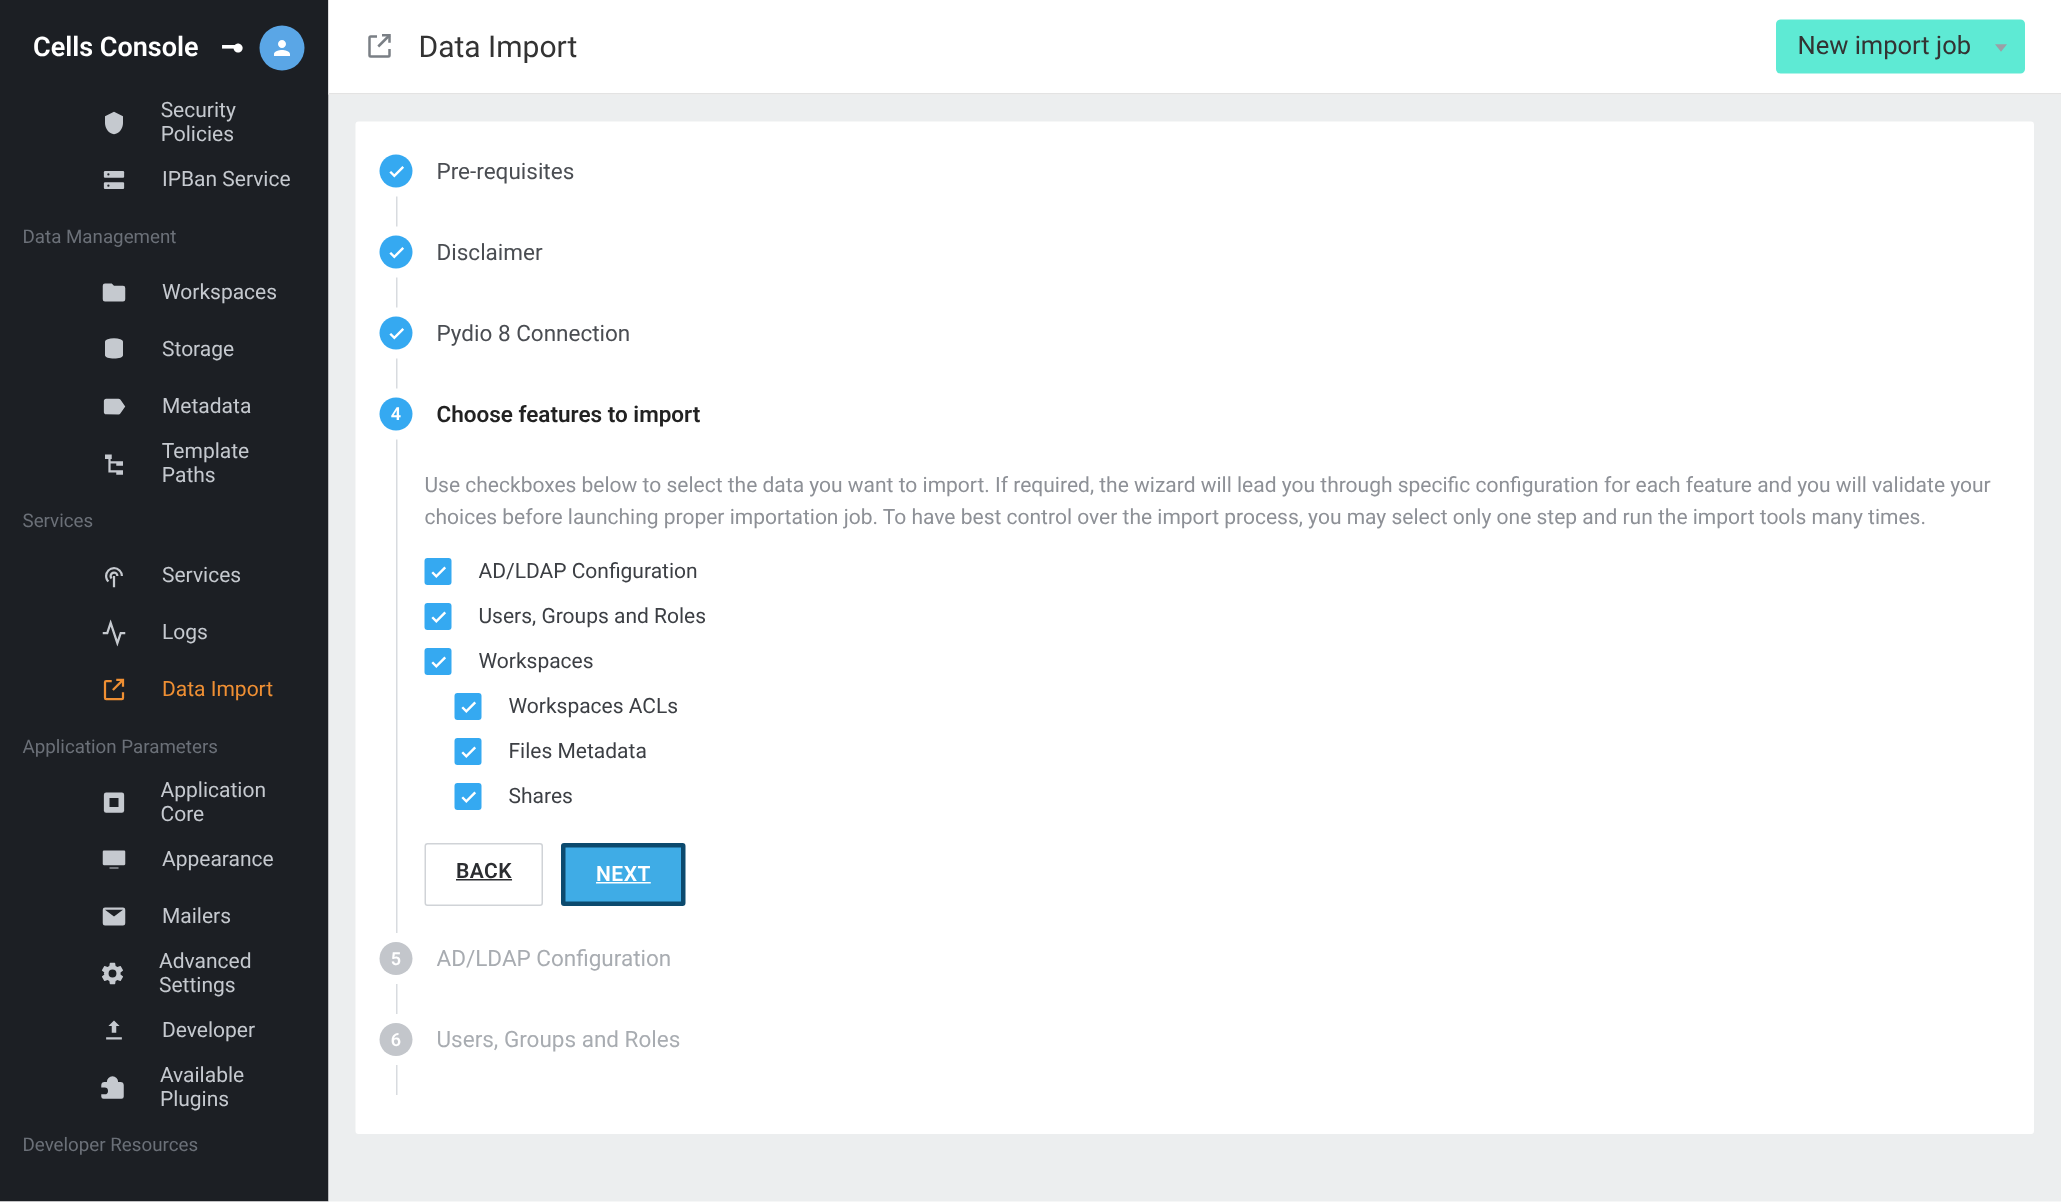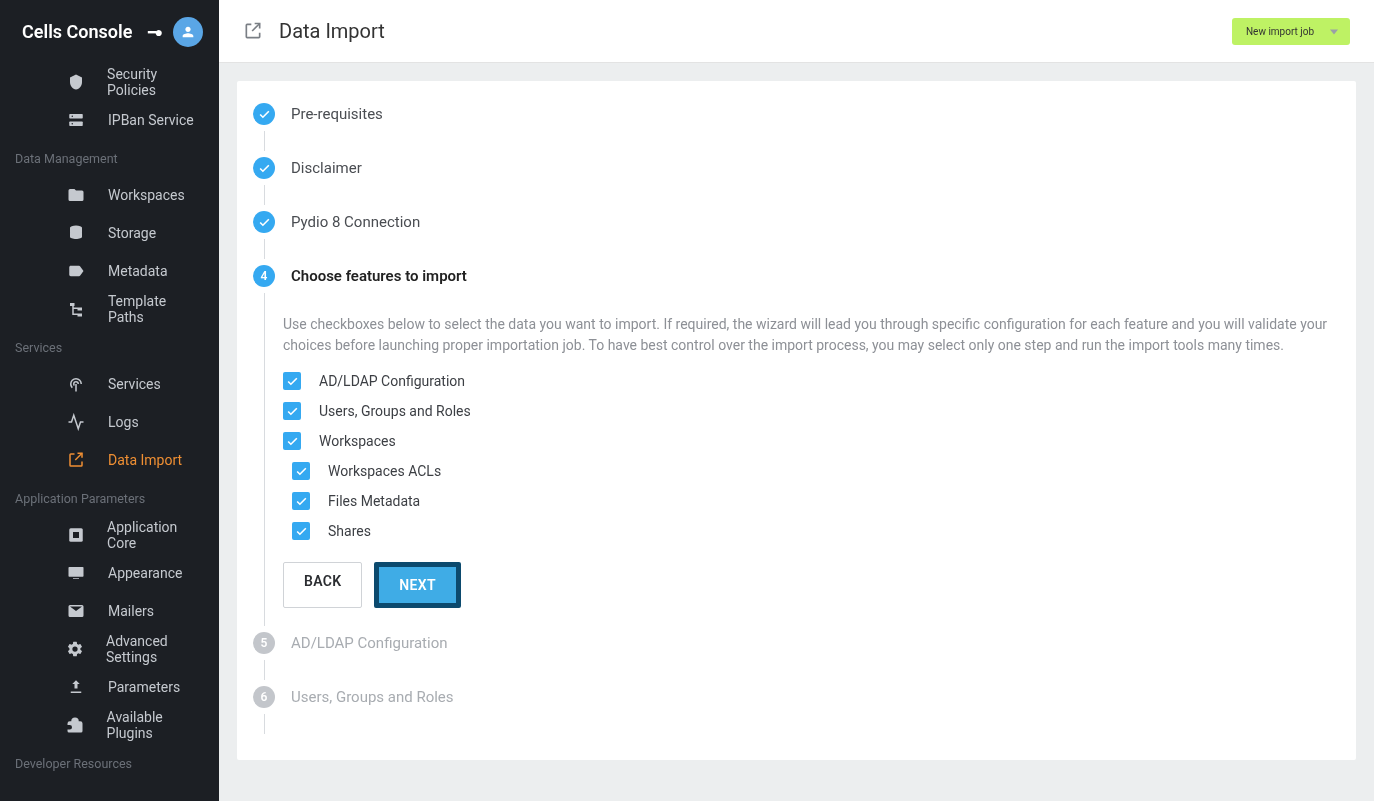--- a/index.html
+++ b/index.html
@@ -73,24 +73,24 @@
   display:flex;
   align-items:center;
   justify-content:space-between;
   padding: 0 24px 0 24px;
   border-bottom:1px solid #e3e3e3;
 }
 .topbar-left { display:flex; align-items:center; gap:16px; }
 .page-title { font-size:20px; color:#333; font-weight:400;}
 .import-icon { color:#7a7f85; }
 .dropdown {
-  background:#bef264;
+  background:#5eead4;
   border-radius:3px;
   padding:8px 36px 8px 14px;
-  font-size:10px;
+  font-size:17px;
   color:#333;
   position:relative;
   cursor:pointer;
   text-align:right;
 }
 .dropdown::after {
   content:"";
   position:absolute; right:12px; top:50%;
   transform:translateY(-30%);
   border-left:4px solid transparent;
@@ -130,37 +130,38 @@
 .step-body {
   display:flex;
 }
 .step-body .connector-col {
   width:26px; display:flex; justify-content:center;
 }
 .step-body .connector-line { width:1px; background:#d8dbdf; }
 .step-content { flex:1; padding: 6px 0 18px 6px; }
 .step-desc { color:#8d9096; font-size:14px; line-height:1.5; margin-bottom:16px;margin-top:15px; }
 .checkrow { display:flex; align-items:center; gap:18px; margin: 12px 0; }
-.checkrow.indent { margin-left:9px; }
+.checkrow.indent { margin-left:20px; }
 .checkbox {
   width:18px; height:18px;
   background:#35a9f1; border-radius:2px;
   display:flex; align-items:center; justify-content:center;
   color:#fff; flex-shrink:0;
 }
 .checkbox svg { width:13px; height:13px; }
 .checklabel { font-size:14px; color:#3c3f44; }
 .btn-row { display:flex; gap:12px; margin-top:22px; }
 .btn {
   padding: 10px 20px; font-size:14px; font-weight:600;
   border-radius:2px; cursor:pointer; letter-spacing:0.3px;
   text-transform:uppercase;
+  text-decoration:underline;
 }
 .btn-back { background:#fff; border:1px solid #d0d3d7; color:#2b2d31; }
-.btn-next { background:#3face6; border:5px solid #0c4a6e; color:#fff; }
+.btn-next { background:#3face6; border:3px solid #0c4a6e; color:#fff; }
 
 svg { display:block; }
 </style>
 </head>
 <body>
 
 <div class="sidebar">
   <div class="sidebar-header">
     <div class="sidebar-title">Cells Console</div>
     <div class="header-right">
@@ -289,21 +290,21 @@
           </svg>
         </span>
         <span>Advanced Settings</span>
       </div>
       <div class="sidebar-item">
         <span class="icon">
           <svg viewBox="0 0 24 24" width="18" height="18" fill="currentColor">
             <path d="M12 3l5 5h-3v6h-4V8H7l5-5zM5 18h14v2H5z"></path>
           </svg>
         </span>
-        <span>Parameters</span>
+        <span>Developer</span>
       </div>
       <div class="sidebar-item">
         <span class="icon">
           <svg viewBox="0 0 24 24" width="18" height="18" fill="currentColor">
             <path d="M12 2a5 5 0 0 0-5 5H5a3 3 0 0 0-3 3v2h3a3 3 0 0 1 0 6H2v2a2 2 0 0 0 2 2h16a2 2 0 0 0 2-2V10a3 3 0 0 0-3-3h-2a5 5 0 0 0-5-5z"></path>
           </svg>
         </span>
         <span>Available Plugins</span>
       </div>
       <div class="sidebar-group-label">Developer Resources</div>

